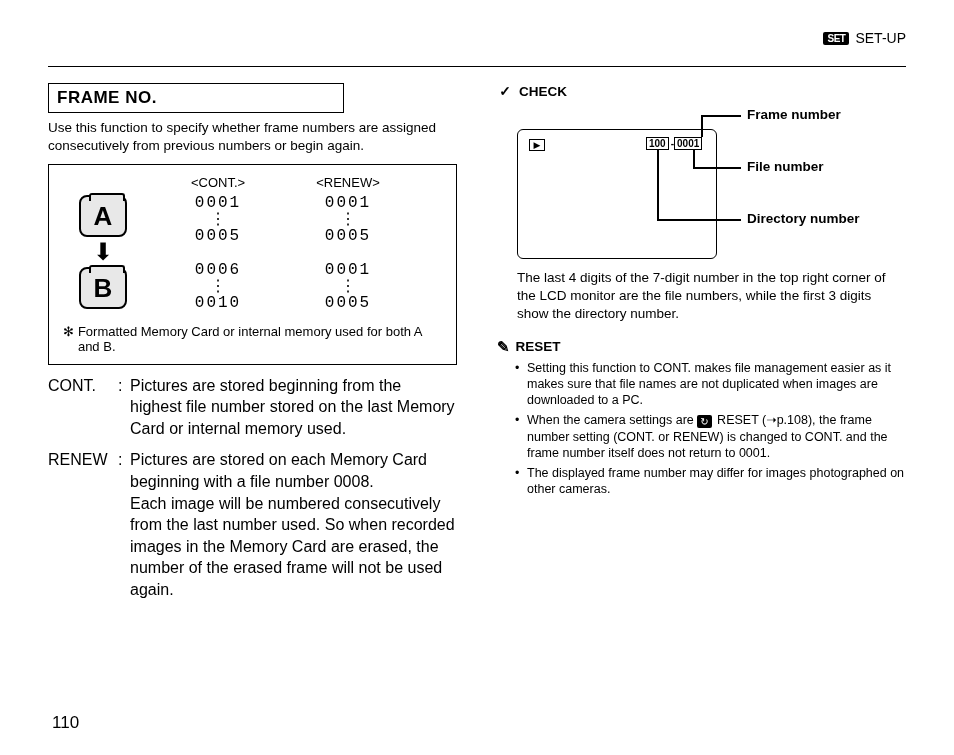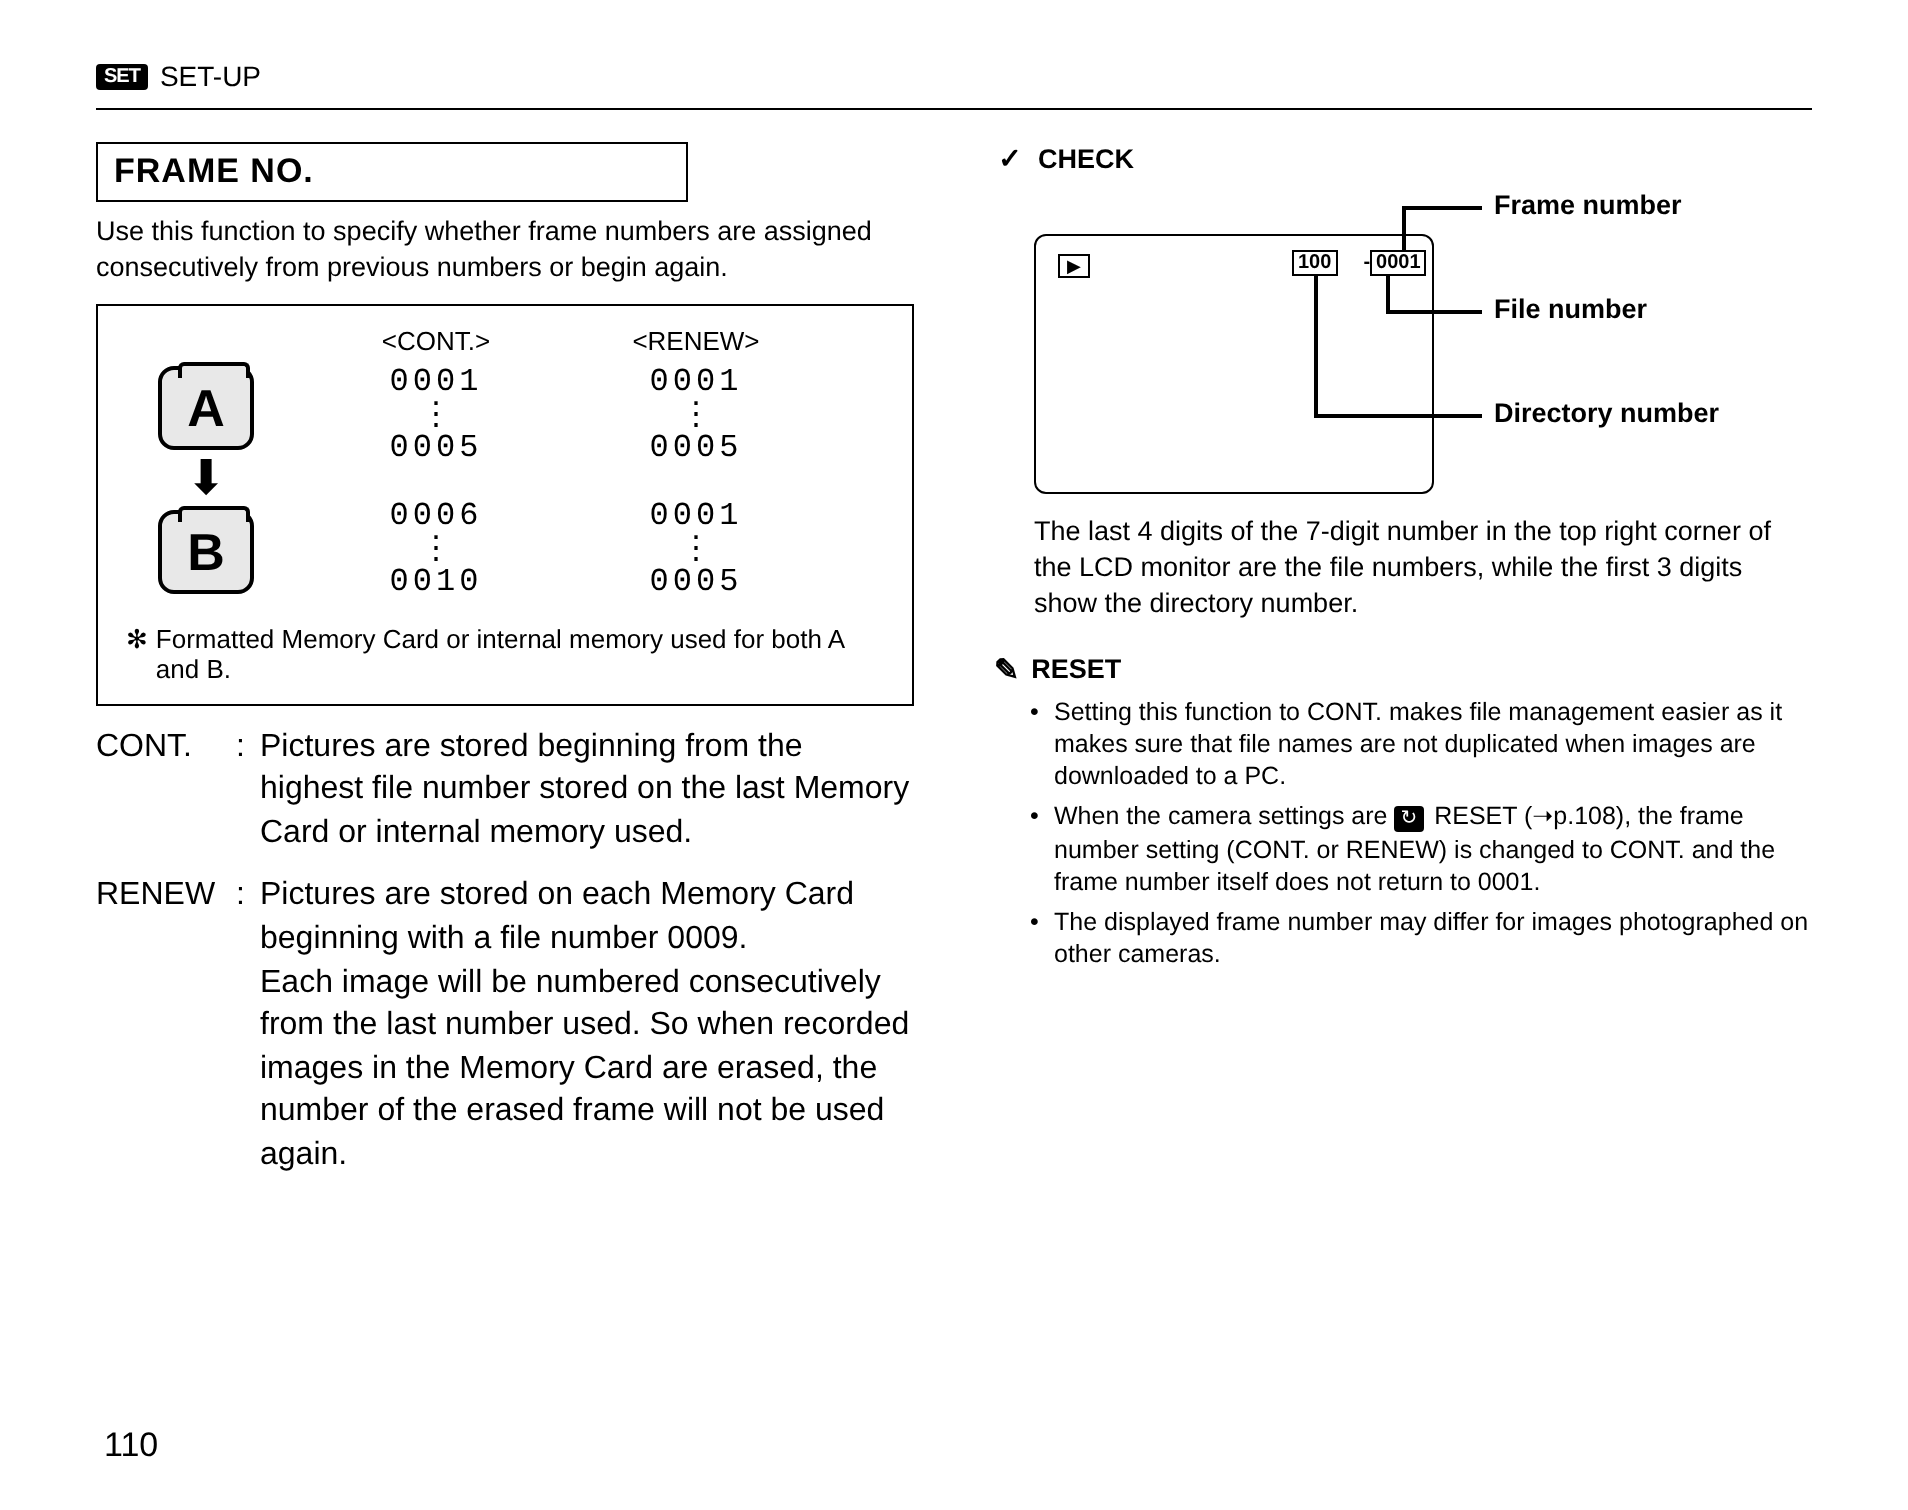--- a/index.html
+++ b/index.html
@@ -11,24 +11,24 @@
     background: #fff;
     width: 954px;
     height: 755px;
     position: relative;
   }
   .page {
     padding: 30px 48px 20px 48px;
   }
   .header {
     display: flex;
-    justify-content: space-between;
+    justify-content: flex-end;
     align-items: center;
     border-bottom: 1px solid #000;
-    padding-bottom: 8px;
+    padding-bottom: 20px;
     font-size: 14px;
     gap: 31px;
   }
   .header-left { display: flex; align-items: center; gap: 6px; }
   .set-icon {
     display: inline-block;
     background: #000;
     color: #fff;
     font-size: 10px;
     font-weight: bold;
@@ -132,21 +132,21 @@
     font-size:9px;
   }
   .lcd-num {
     position:absolute;
     left:128px; top:28px;
     font-size:10px;
     font-weight:bold;
     background:#fff;
     padding:1px;
   }
-  .lcd-num .dir { border:1px solid #000; padding:0 2px; margin-right:13px;}
+  .lcd-num .dir { border:1px solid #000; padding:0 2px; margin-right:2px;}
   .lcd-num .file { border:1px solid #000; padding:0 2px;}
   .callout { position:absolute; font-weight:bold; font-size:13.5px;}
   .callout-frame { left:230px; top:-2px;}
   .callout-file { left:230px; top:50px;}
   .callout-dir { left:230px; top:102px;}
   .line { position:absolute; background:#000;}
   .desc-p { font-size:13.5px; line-height:1.35; margin:6px 0 14px 20px;}
   .memo-head { display:flex; align-items:center; gap:6px; font-weight:bold; font-size:13.5px; margin-bottom:4px;}
   .memo-icon { font-size:15px;}
   .memo-list { list-style:none; padding:0 0 0 18px; margin:0; font-size:12.5px; line-height:1.3;}
@@ -216,21 +216,21 @@
 
       <div class="def-list">
         <div class="def-row">
           <div class="def-term">CONT.</div>
           <div class="def-colon">:</div>
           <div class="def-body">Pictures are stored beginning from the highest file number stored on the last Memory Card or internal memory used.</div>
         </div>
         <div class="def-row">
           <div class="def-term">RENEW</div>
           <div class="def-colon">:</div>
-          <div class="def-body" style="white-space:pre-line">Pictures are stored on each Memory Card beginning with a file number 0009.
+          <div class="def-body" style="white-space:pre-line">Pictures are stored on each Memory Card beginning with a file number 0008.
 Each image will be numbered consecutively from the last number used. So when recorded images in the Memory Card are erased, the number of the erased frame will not be used again.</div>
         </div>
       </div>
     </div>
 
     <div class="col">
       <div class="check-head">
         <span class="check-icon">✓</span>
         <span>CHECK</span>
       </div>

